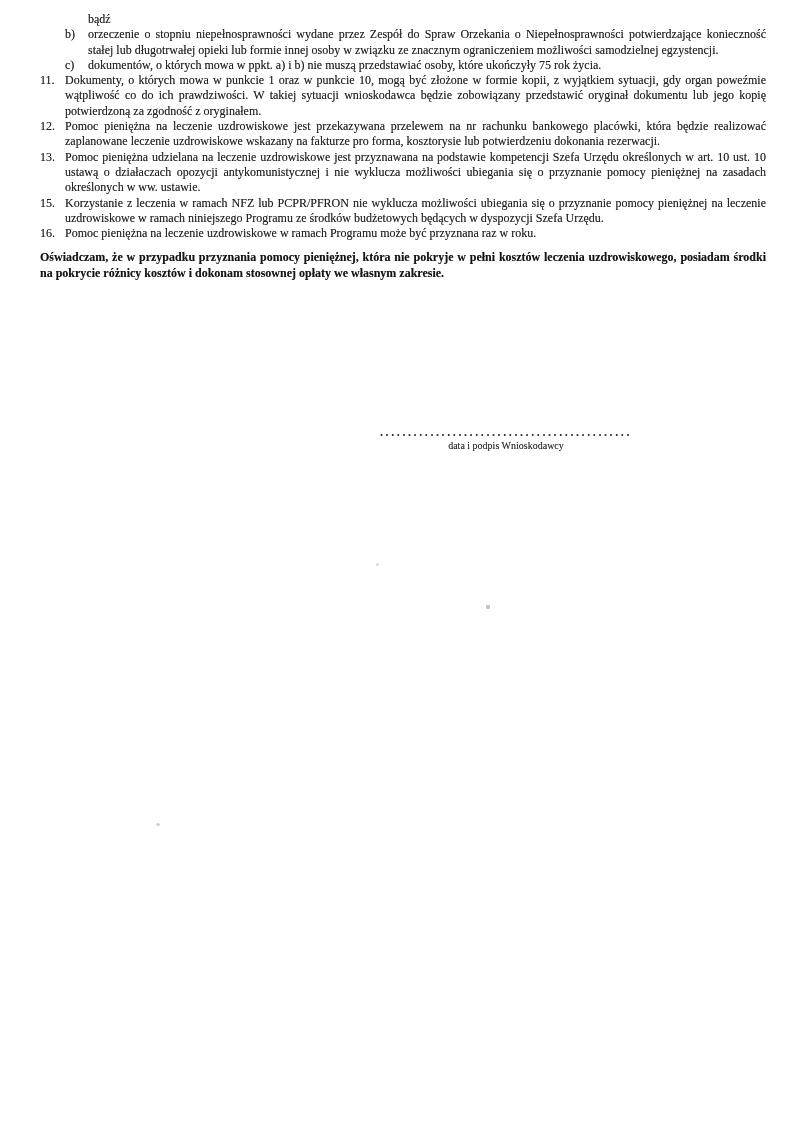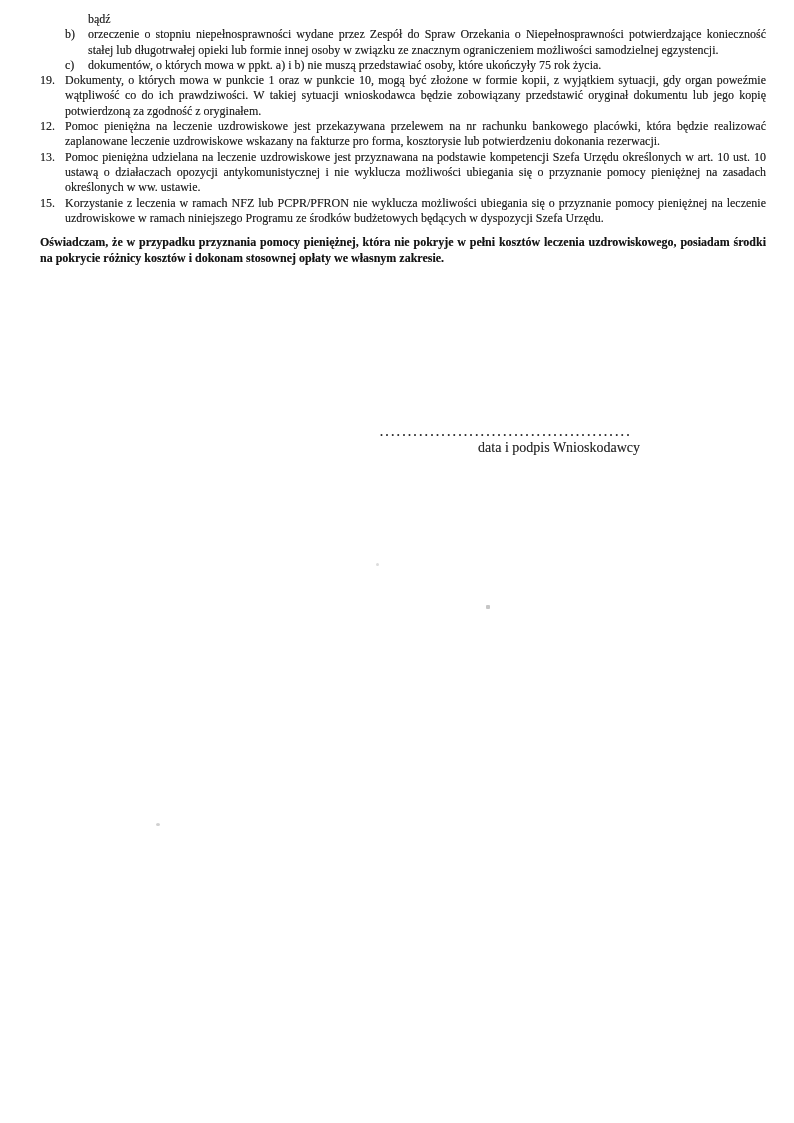--- a/index.html
+++ b/index.html
@@ -44,21 +44,21 @@
     color: #2a2a2a;
   }
   .dots {
     font-weight: bold;
     font-size: 12px;
     letter-spacing: 2.6px;
     line-height: 12px;
     white-space: nowrap;
     overflow: hidden;
   }
-  .caption { font-size: 14px; margin-top: 2px; text-shadow: 0 0 0.3px rgba(20,20,20,0.45); text-align: right; }
+  .caption { font-size: 10px; margin-top: 2px; text-shadow: 0 0 0.3px rgba(20,20,20,0.45); }
   .speck { position: absolute; border-radius: 50%; }
   .speck-1 { left: 376px; top: 563px; width: 3px; height: 3px; background: #dcdcdc; }
   .speck-2 { left: 486px; top: 605px; width: 4px; height: 4px; background: #c6c6c6; border-radius: 1px; }
   .speck-3 { left: 156px; top: 823px; width: 4px; height: 3px; background: #d0d0d0; }
   .corner-mark { position: absolute; left: 752px; top: 1078px; }
 </style>
 </head>
 <body>
 
 <div class="page">
@@ -69,34 +69,38 @@
     <div class="item sub-item">
       <span class="marker">b)</span>
       <span class="item-text">orzeczenie o stopniu niepełnosprawności wydane przez Zespół do Spraw Orzekania o Niepełnosprawności potwierdzające konieczność stałej lub długotrwałej opieki lub formie innej osoby w związku ze znacznym ograniczeniem możliwości samodzielnej egzystencji.</span>
     </div>
     <div class="item sub-item">
       <span class="marker">c)</span>
       <span class="item-text">dokumentów, o których mowa w ppkt. a) i b) nie muszą przedstawiać osoby, które ukończyły 75 rok życia.</span>
     </div>
 
     <div class="item num-item">
-      <span class="marker">19.</span>
+      <span class="marker">11.</span>
       <span class="item-text">Dokumenty, o których mowa w punkcie 1 oraz w punkcie 10, mogą być złożone w formie kopii, z wyjątkiem sytuacji, gdy organ poweźmie wątpliwość co do ich prawdziwości. W takiej sytuacji wnioskodawca będzie zobowiązany przedstawić oryginał dokumentu lub jego kopię potwierdzoną za zgodność z oryginałem.</span>
     </div>
     <div class="item num-item">
       <span class="marker">12.</span>
       <span class="item-text">Pomoc pieniężna na leczenie uzdrowiskowe jest przekazywana przelewem na nr rachunku bankowego placówki, która będzie realizować zaplanowane leczenie uzdrowiskowe wskazany na fakturze pro forma, kosztorysie lub potwierdzeniu dokonania rezerwacji.</span>
     </div>
     <div class="item num-item">
       <span class="marker">13.</span>
       <span class="item-text">Pomoc pieniężna udzielana na leczenie uzdrowiskowe jest przyznawana na podstawie kompetencji Szefa Urzędu określonych w art. 10 ust. 10 ustawą o działaczach opozycji antykomunistycznej i nie wyklucza możliwości ubiegania się o przyznanie pomocy pieniężnej na zasadach określonych w ww. ustawie.</span>
     </div>
     <div class="item num-item">
       <span class="marker">15.</span>
       <span class="item-text">Korzystanie z leczenia w ramach NFZ lub PCPR/PFRON nie wyklucza możliwości ubiegania się o przyznanie pomocy pieniężnej na leczenie uzdrowiskowe w ramach niniejszego Programu ze środków budżetowych będących w dyspozycji Szefa Urzędu.</span>
+    </div>
+    <div class="item num-item">
+      <span class="marker">16.</span>
+      <span class="item-text">Pomoc pieniężna na leczenie uzdrowiskowe w ramach Programu może być przyznana raz w roku.</span>
     </div>
 
     <div class="decl-block">
       <p class="decl">Oświadczam, że w przypadku przyznania pomocy pieniężnej, która nie pokryje w pełni kosztów leczenia uzdrowiskowego, posiadam środki na pokrycie różnicy kosztów i dokonam stosownej opłaty we własnym zakresie.</p>
     </div>
   </div>
 
   <div class="signature">
     <div class="dots">.............................................</div>
     <div class="caption">data i podpis Wnioskodawcy</div>

